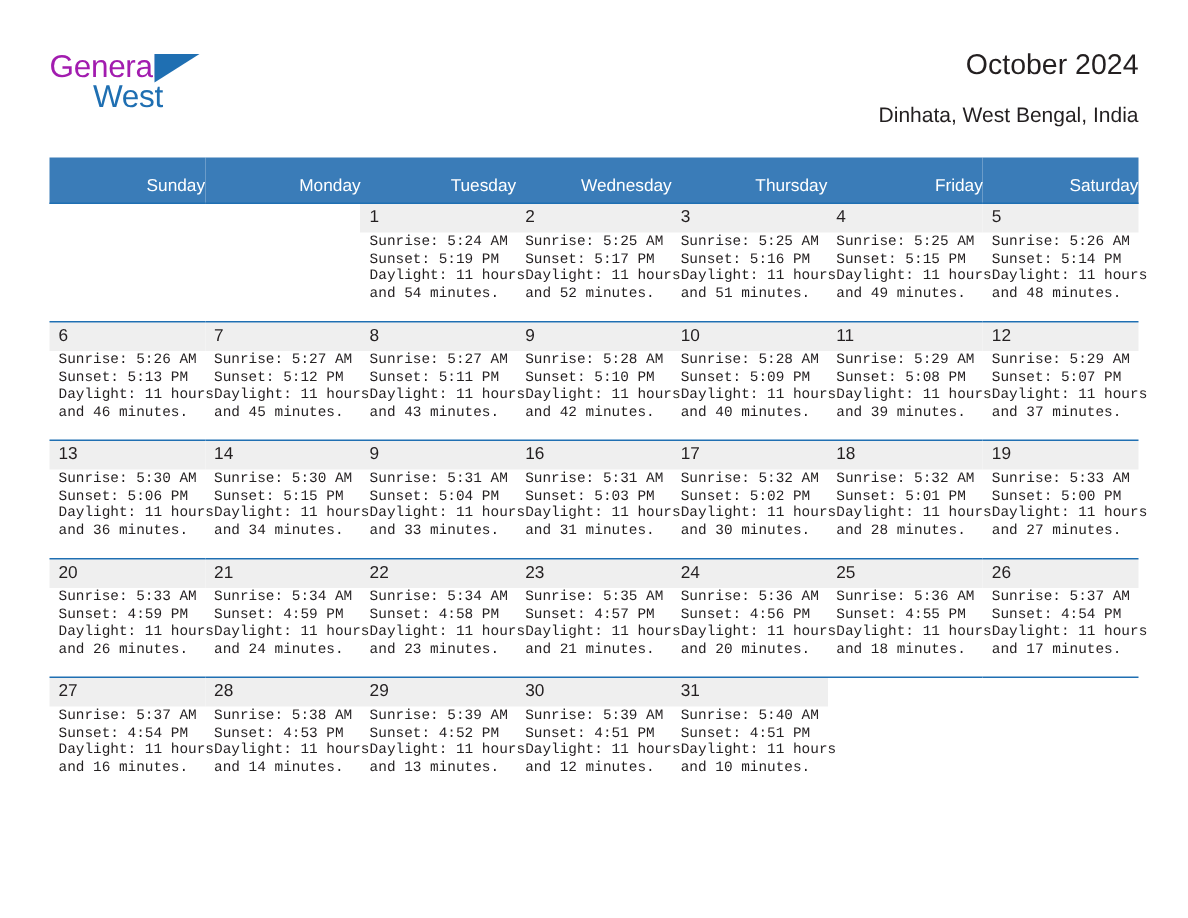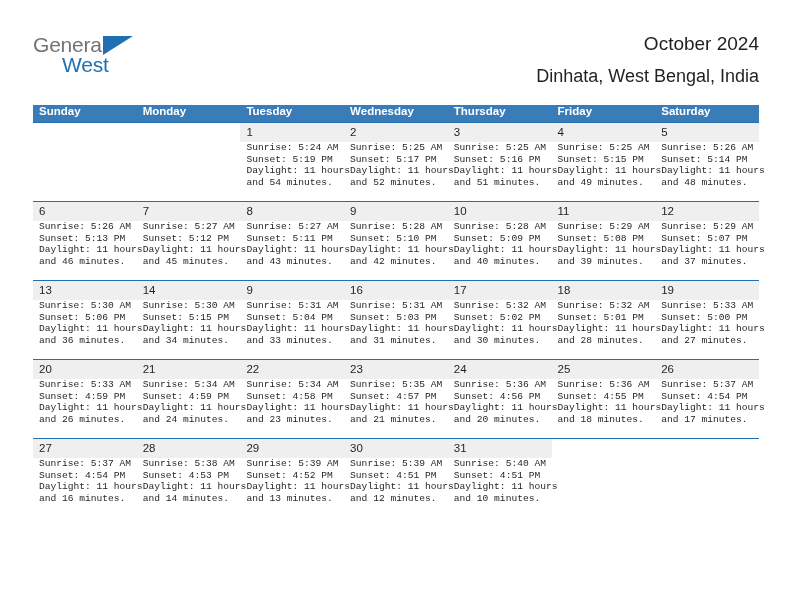--- a/index.html
+++ b/index.html
@@ -36,21 +36,21 @@
     top: 6px;
     width: 130px;
     height: 48px;
   }
   .logo-general {
     position: absolute;
     left: 0;
     top: 0;
     font-size: 21px;
     letter-spacing: -0.2px;
-    color: #737373;
+    color: #a21caf;
     line-height: 22px;
     font-family: "Liberation Sans", sans-serif;
   }
   .logo-triangle {
     position: absolute;
     left: 70px;
     top: 2px;
     width: 0;
     height: 0;
     border-left: 30px solid #1f6fb2;
@@ -72,21 +72,21 @@
     top: 0;
     text-align: right;
   }
   .cal-title {
     font-size: 19px;
     color: #231f20;
     line-height: 32px;
     white-space: nowrap;
   }
   .cal-subtitle {
-    font-size: 18px;
+    font-size: 14px;
     color: #231f20;
     line-height: 18px;
     margin-top: 7px;
     white-space: nowrap;
     text-align: right;
   }
 
   
   .cal-table {
     position: absolute;
@@ -95,23 +95,23 @@
     width: 726px;
     border-collapse: collapse;
     table-layout: fixed;
   }
   .cal-table col { width: 103.71px; }
 
   thead th {
     background: #3a7cb8;
     color: #ffffff;
     font-size: 11.5px;
-    font-weight: bold;
-    text-align: left;
-    padding: 0 0 5px 6px;
+    font-weight: normal;
+    text-align: right;
+    padding: 13px 0 5px 6px;
     height: 11px;
     vertical-align: middle;
   }
 
   tbody td {
     vertical-align: top;
     padding: 0;
     border-top: 1.6px solid #1f6fb2;
     height: 78px;
   }

